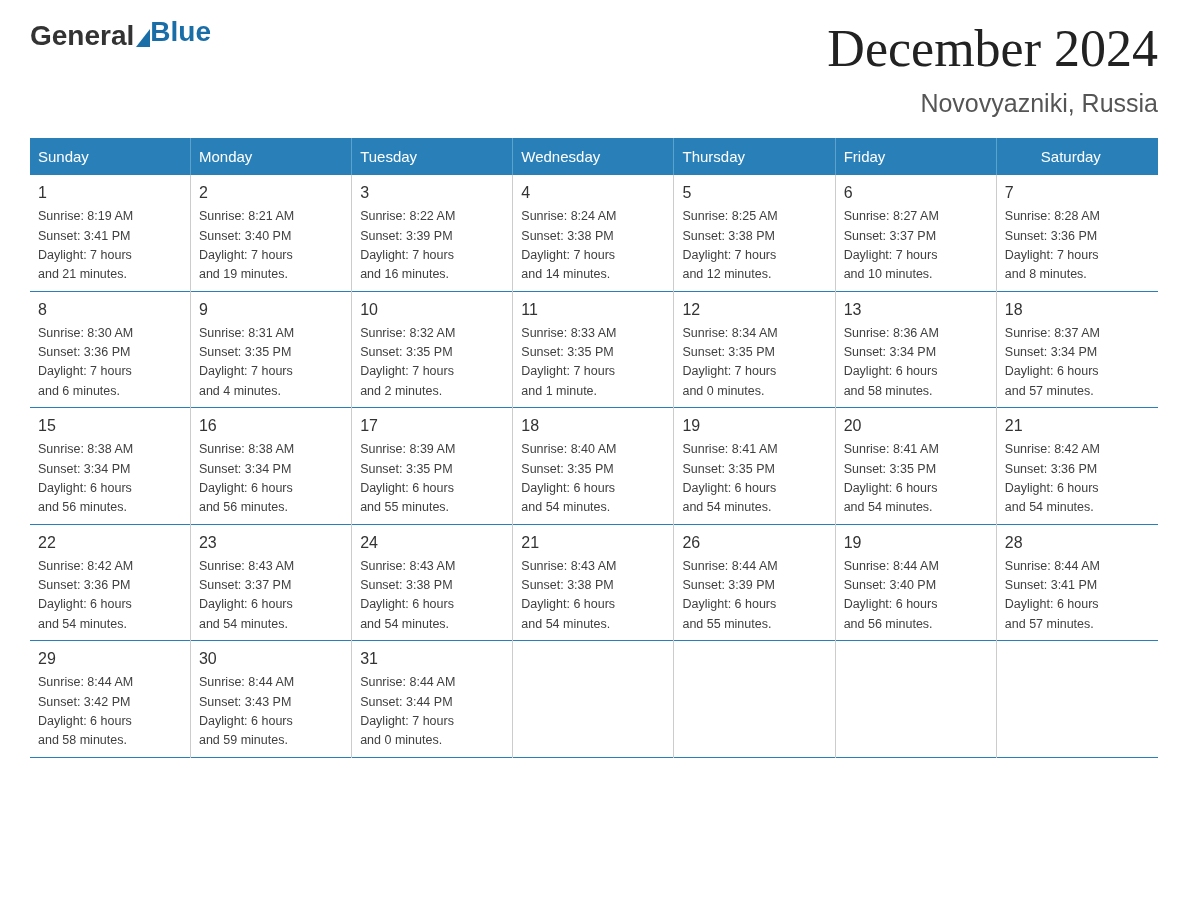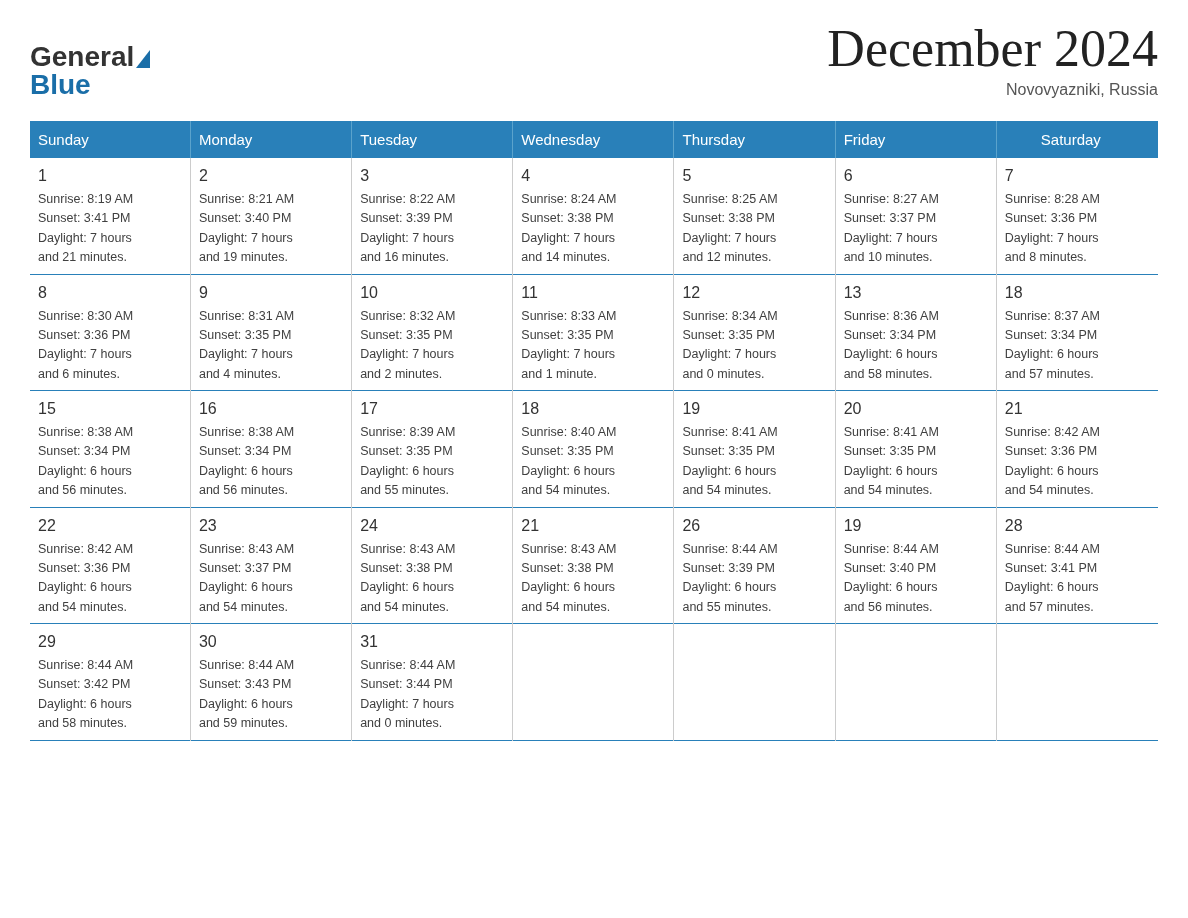--- a/index.html
+++ b/index.html
@@ -11,23 +11,22 @@
       min-height: 918px;
     }
     .header {
       display: flex;
       justify-content: space-between;
       align-items: flex-start;
       margin-bottom: 20px;
     }
     .logo {
       display: flex;
-      flex-direction: column;
+      flex-direction: row;
       align-items: flex-start;
-      margin-top: 21px;
     }
     .logo-top {
       display: flex;
       align-items: center;
     }
     .logo-general {
       font-size: 28px;
       font-weight: bold;
       color: #333;
     }
@@ -50,23 +49,23 @@
       text-align: right;
     }
     .main-title {
       font-size: 52px;
       font-weight: normal;
       color: #222;
       line-height: 1.1;
       font-family: Liberation Serif, serif;
     }
     .subtitle {
-      font-size: 16px;
+      font-size: 25px;
       color: #555;
-      margin-top: 4px;
+      margin-top: 12px;
     }
     table {
       width: 100%;
       border-collapse: collapse;
       font-size: 13px;
     }
     thead tr {
       background-color: #2980b9;
       color: #ffffff;
       margin-top: 48px;

